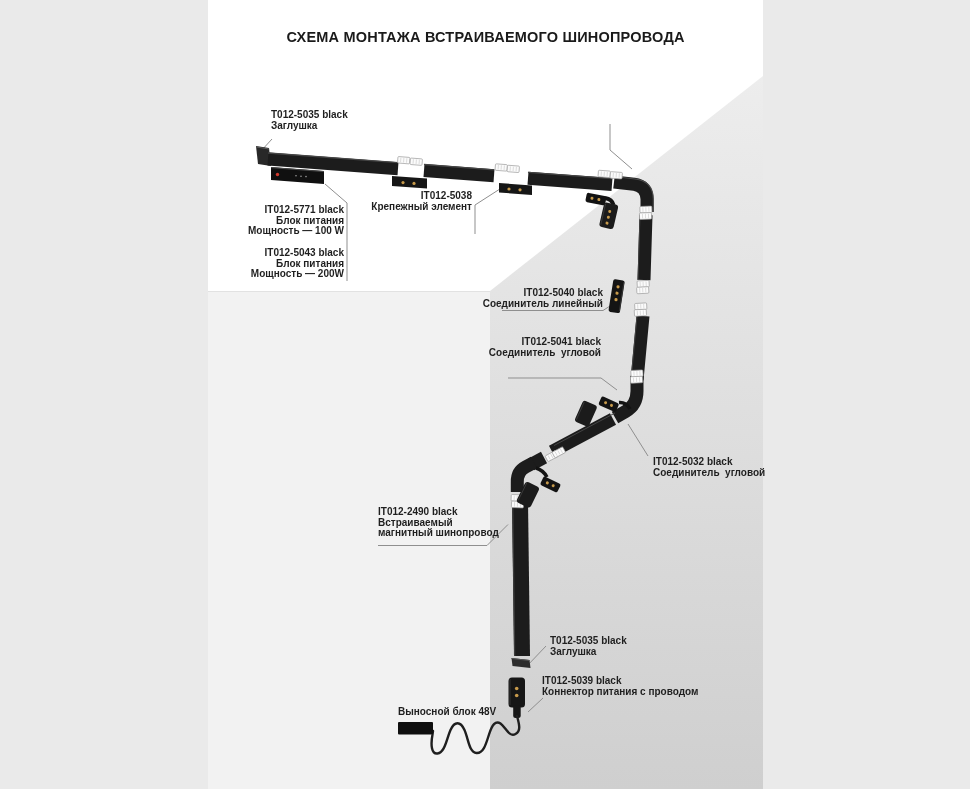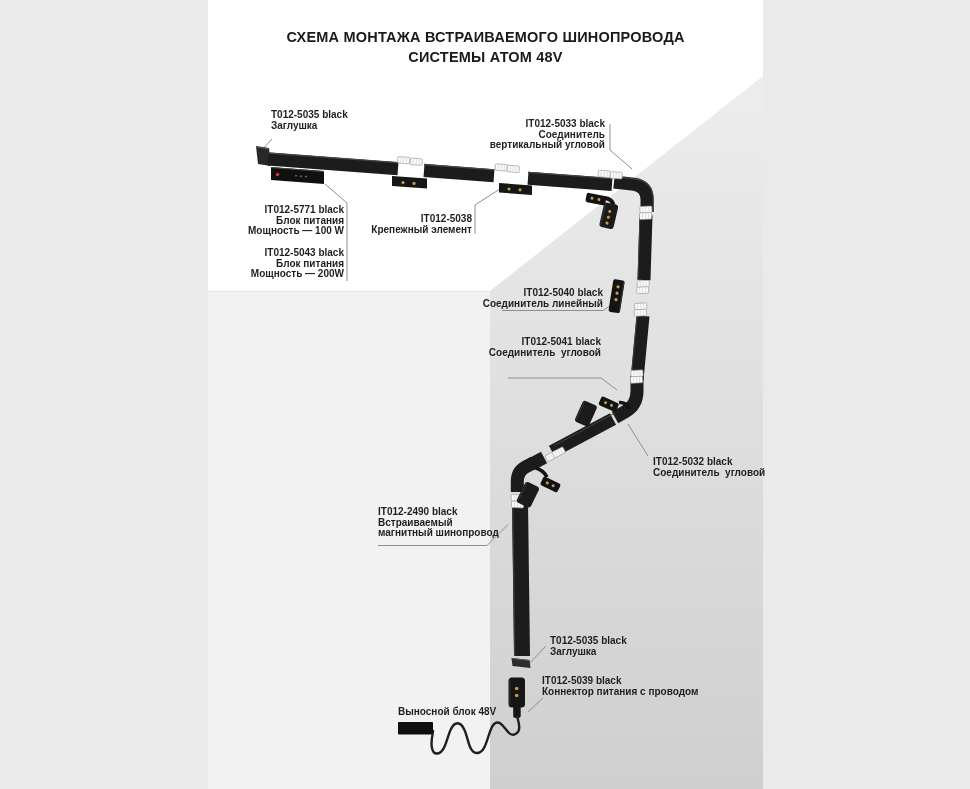--- a/index.html
+++ b/index.html
@@ -177,50 +177,44 @@
     <circle cx="516.7" cy="688.5" r="1.8" fill="#c79a4b"></circle>
     <circle cx="516.7" cy="695.5" r="1.8" fill="#c79a4b"></circle>
     <rect x="513.2" y="705" width="7.5" height="13" rx="2.5" fill="#161616"></rect>
   </g>
   <path d="M 517 716 C 519.5 725 521 731 515.5 734 C 509 737.5 505.5 727 500.5 723.5 C 495.5 720 492 725 489 734.5 C 486 744 483.5 753.5 476.5 753 C 469 752.5 468.5 739 464.5 730 C 460.5 721 454.5 721 450.5 730 C 446.5 739 445 752.5 437.5 753.5 C 431.5 754.3 430.5 745 432.5 734.5 L 433 731" stroke="#1f1f1f" stroke-width="2.4" fill="none" stroke-linecap="round"></path>
   <rect x="398" y="722" width="35" height="12.5" rx="1" fill="#0f0f0f"></rect>
 </svg>
 
 <div class="title">
   <div>СХЕМА МОНТАЖА ВСТРАИВАЕМОГО ШИНОПРОВОДА</div>
-  <div>СИСТЕМЫ АТОМ 48V</div>
 </div>
 
 <div class="lbl" style="left:271px;top:110px">
   <div class="ln">T012-5035 black</div>
   <div class="ln">Заглушка</div>
 </div>
 
 <div class="lbl ra" style="right:626px;top:205px">
   <div class="ln">IT012-5771 black</div>
   <div class="ln">Блок питания</div>
   <div class="ln">Мощность — 100 W</div>
 </div>
 
 <div class="lbl ra" style="right:626px;top:248px">
   <div class="ln">IT012-5043 black</div>
   <div class="ln">Блок питания</div>
   <div class="ln">Мощность — 200W</div>
 </div>
 
-<div class="lbl ra" style="right:498px;top:214px">
+<div class="lbl ra" style="right:498px;top:191px">
   <div class="ln">IT012-5038</div>
   <div class="ln">Крепежный элемент</div>
 </div>
 
-<div class="lbl ra" style="right:365px;top:119px">
-  <div class="ln">IT012-5033 black</div>
-  <div class="ln">Соединитель</div>
-  <div class="ln">вертикальный угловой</div>
-</div>
 
 <div class="lbl ra" style="right:367px;top:288px">
   <div class="ln">IT012-5040 black</div>
   <div class="ln">Соединитель линейный</div>
 </div>
 
 <div class="lbl ra" style="right:369px;top:337px">
   <div class="ln">IT012-5041 black</div>
   <div class="ln">Соединитель  угловой</div>
 </div>

